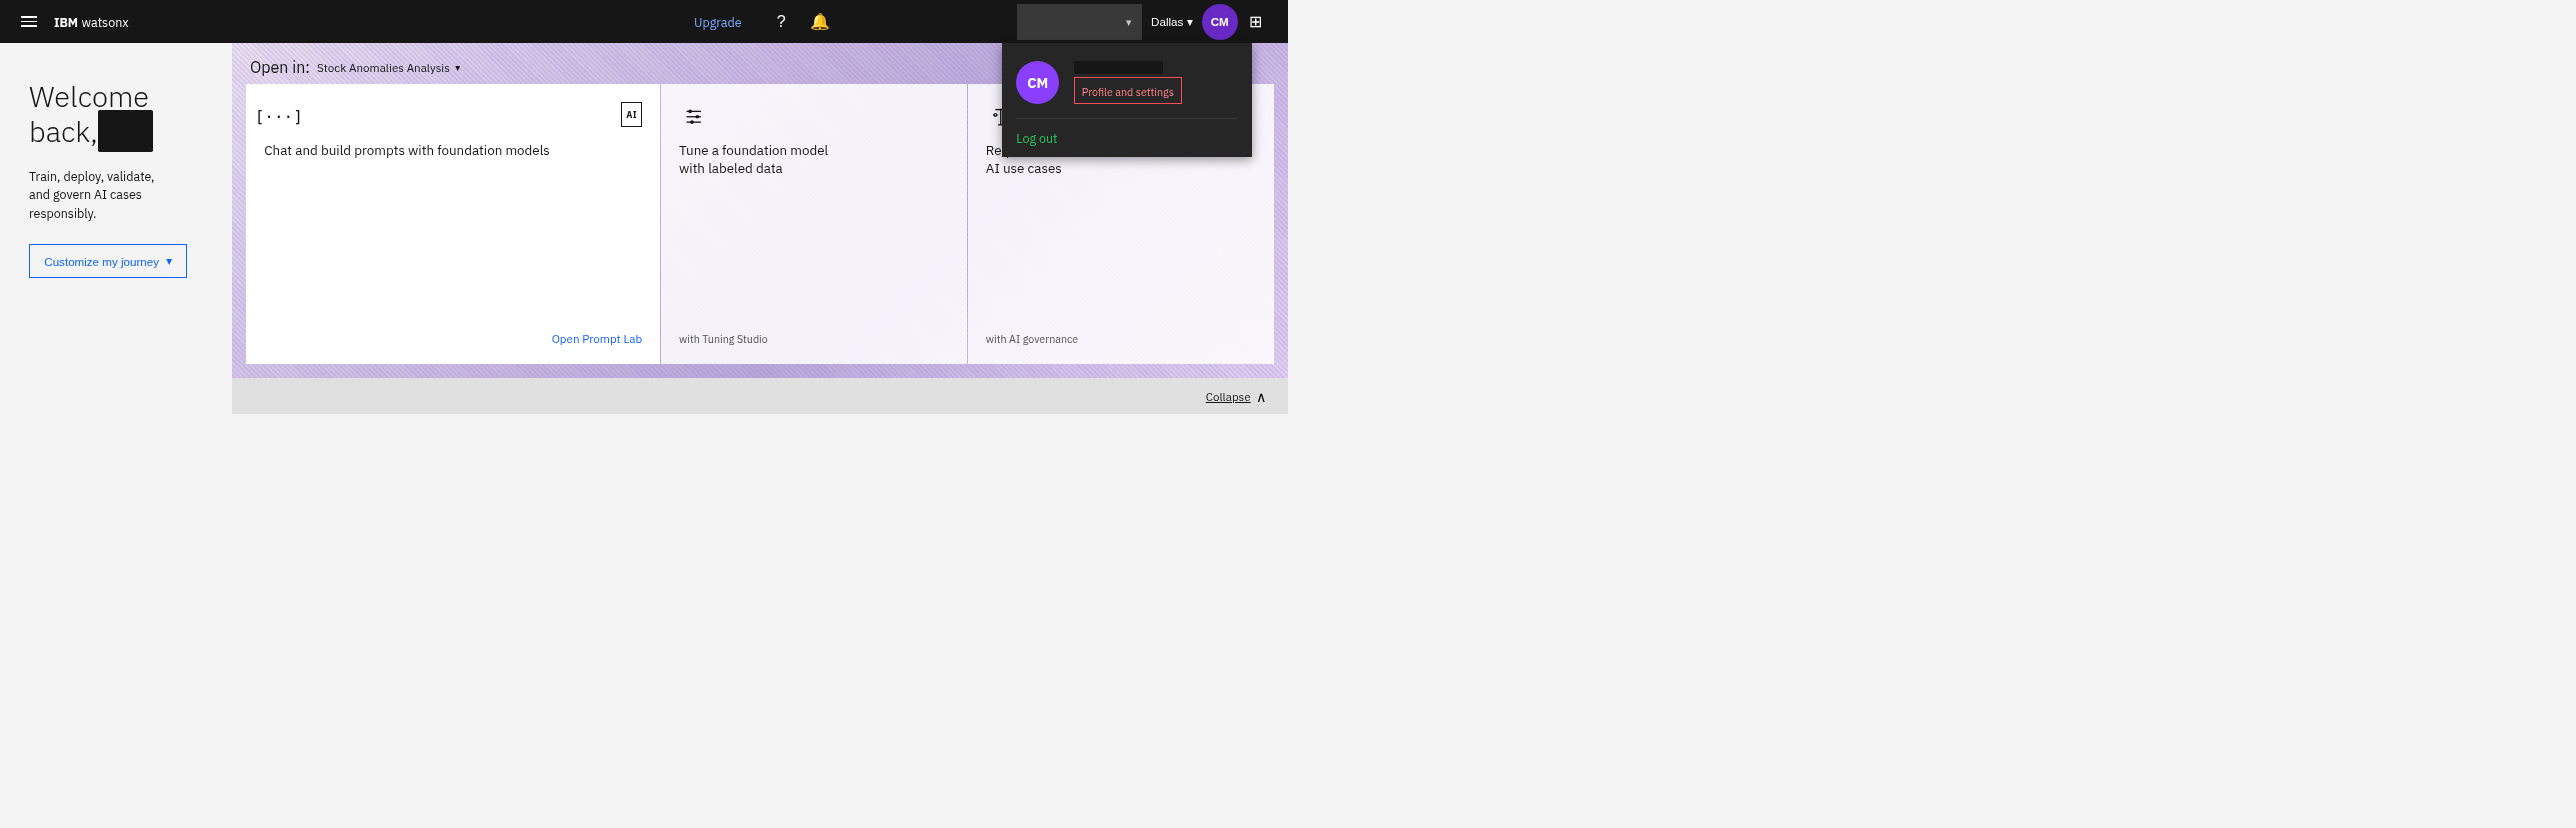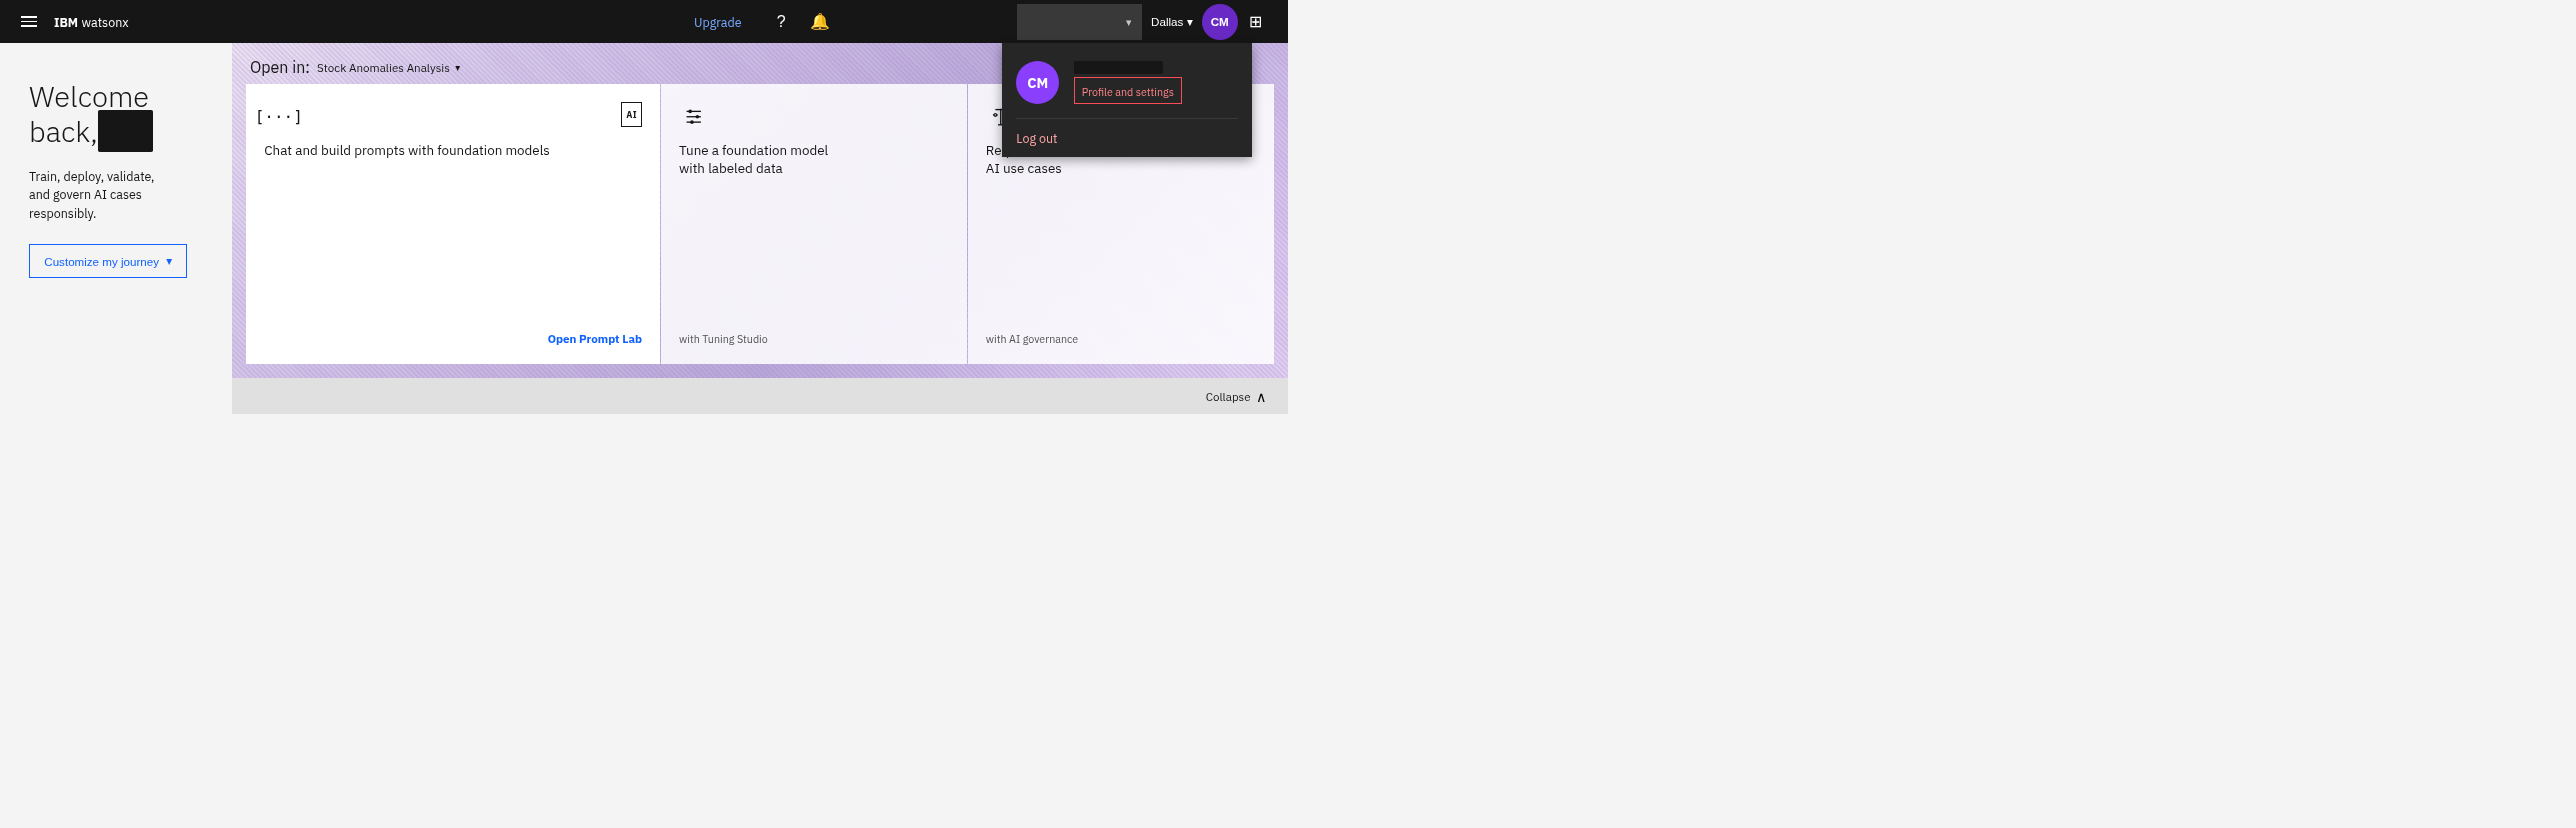--- a/index.html
+++ b/index.html
@@ -332,21 +332,20 @@
       color: #161616;
       font-size: 14.3px;
     }
 
     .prompt-lab-link {
       color: #0f62fe;
       font-size: 11.6px;
       text-align: right;
       cursor: pointer;
       margin-top: auto;
-      font-weight: bold;
     }
 
     .card-subtitle {
       font-size: 10.7px;
       color: #525252;
       margin-top: auto;
     }
 
     
     .collapse-bar {
@@ -359,20 +358,21 @@
       display: flex;
       align-items: center;
       justify-content: flex-end;
       padding-right: 21.5px;
       gap: 5.4px;
       cursor: pointer;
     }
     .collapse-label {
       font-size: 11.6px;
       color: #161616;
+      text-decoration: underline;
     }
 
     
     .profile-dropdown {
       position: absolute;
       top: 43px;
       right: 36px;
       width: 250px;
       background: #262626;
       z-index: 200;
@@ -407,21 +407,21 @@
       border-radius: 1.8px;
       margin-bottom: 3.6px;
     }
     .profile-divider {
       border: none;
       border-top: 0.9px solid #393939;
       margin: 0 14.3px;
     }
     .profile-logout {
       padding: 10.7px 14.3px;
-      color: #fca5a5;
+      color: #22c55e;
       font-size: 12.5px;
       cursor: pointer;
       display: block;
     }
   </style>
 </head>
 <body>
 
 <div class="topbar">
   <div class="topbar-left">

